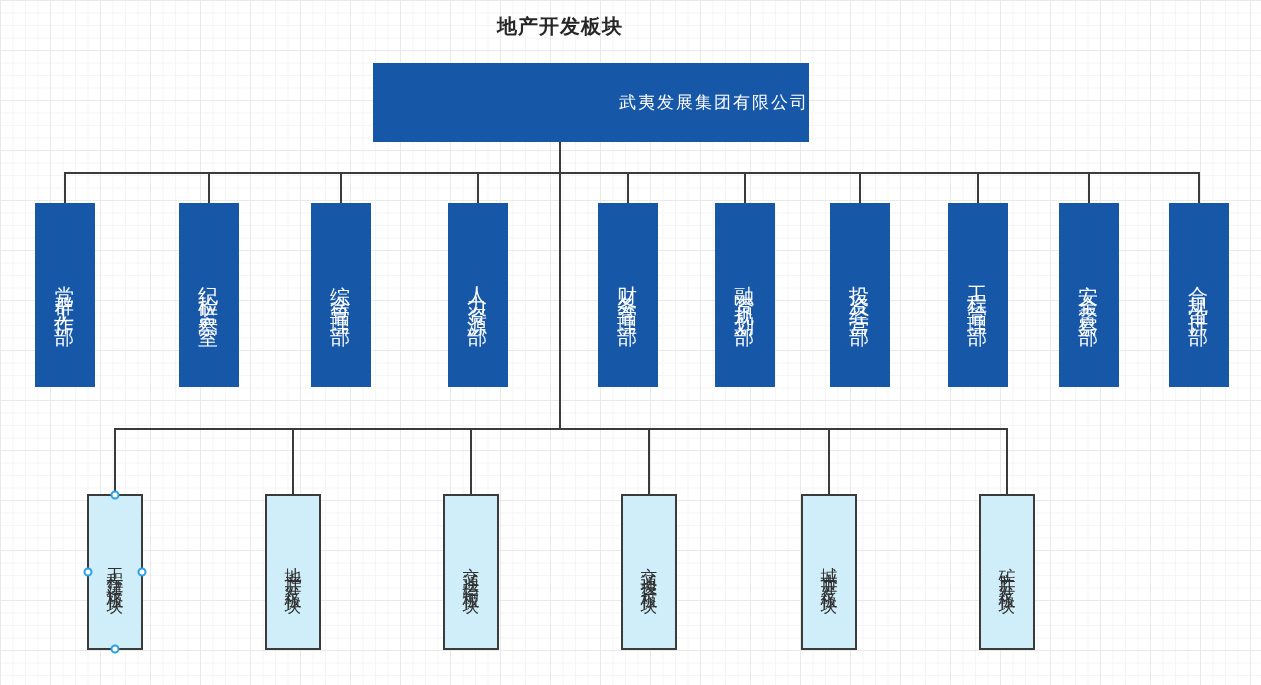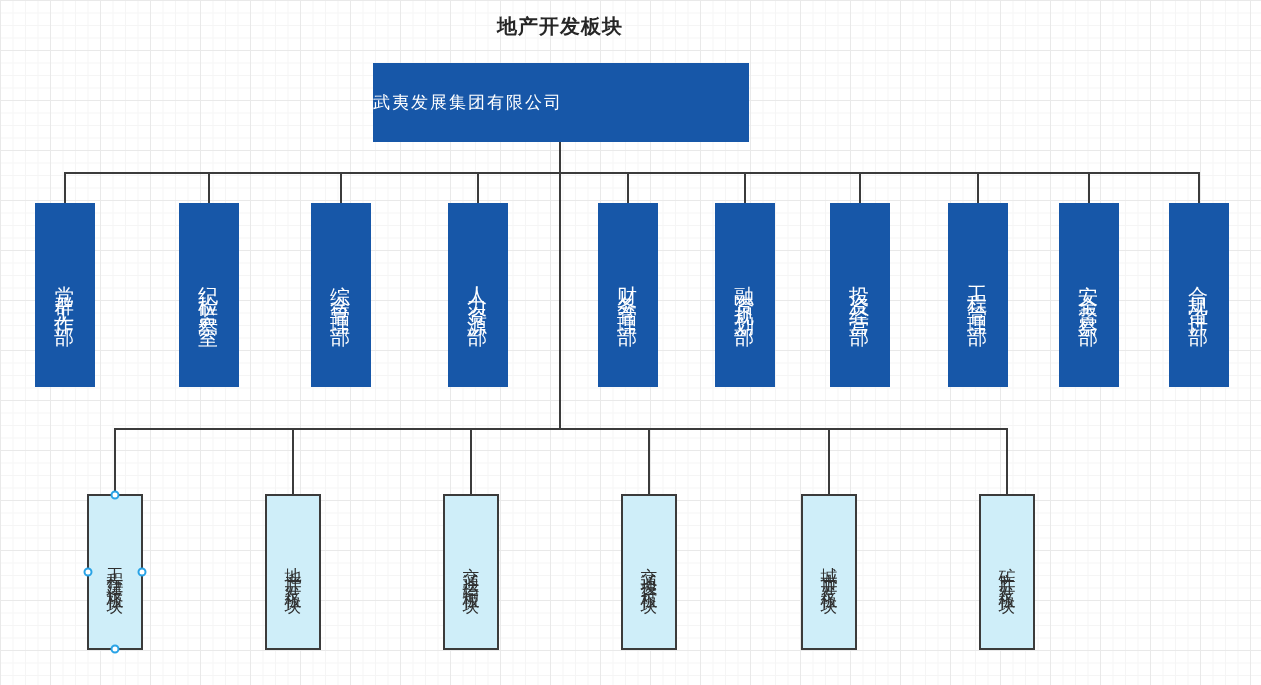--- a/index.html
+++ b/index.html
@@ -19,23 +19,23 @@
       linear-gradient(to bottom, #f5f5f5 1px, transparent 1px);
     background-size:50px 50px,50px 50px,12.5px 12.5px,12.5px 12.5px;
   }
   .diagram-title{
     position:absolute;left:410px;top:13px;width:300px;
     text-align:center;font-size:20px;font-weight:700;color:#262626;
     letter-spacing:1px;
   }
   .line{position:absolute;background:var(--line,#3b3b3b);}
   .root-node{
-    position:absolute;left:373px;top:63px;width:376px;height:79px;
+    position:absolute;left:373px;top:63px;width:436px;height:79px;
     background:var(--blue,#1757A8);color:#ffffff;
-    display:flex;align-items:center;justify-content:flex-start;
+    display:flex;align-items:center;justify-content:flex-end;
     font-size:17px;letter-spacing:2px;
   }
   .dept-node{
     position:absolute;top:203px;width:60px;height:184px;
     background:var(--blue,#1757A8);color:#ffffff;
     display:flex;align-items:center;justify-content:center;
   }
   .dept-node .vtext{
     writing-mode:vertical-lr;text-orientation:upright;
     font-size:20px;letter-spacing:10px;

